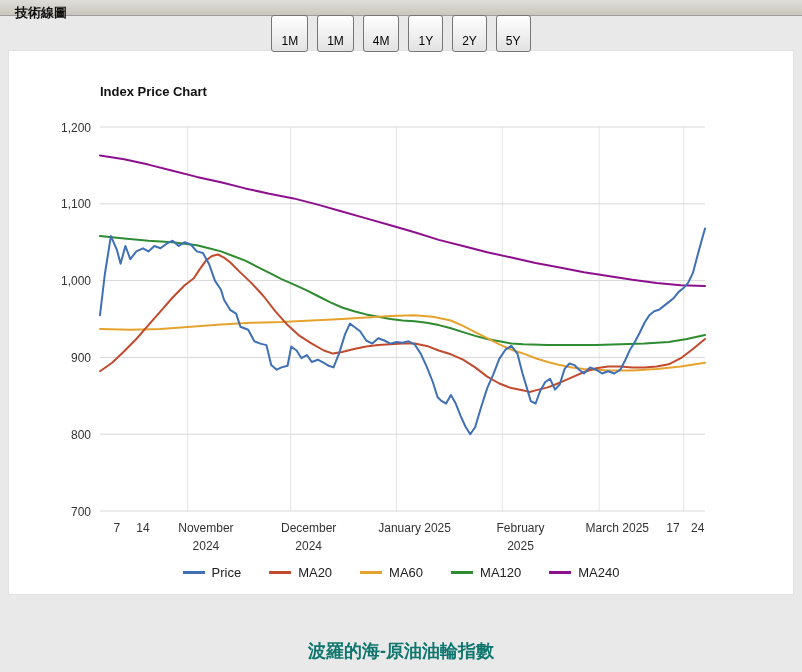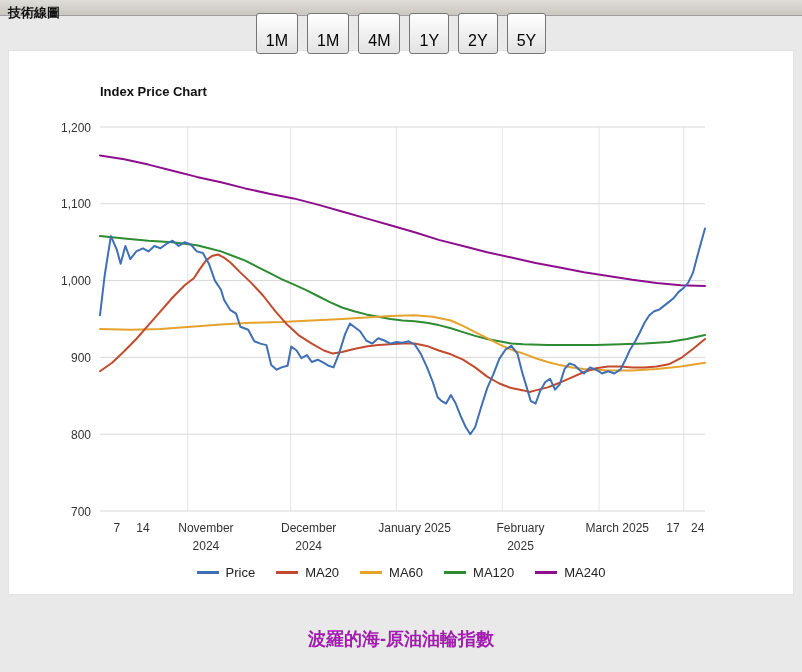--- a/index.html
+++ b/index.html
@@ -6,60 +6,60 @@
   body {
     width:802px; height:672px; overflow:hidden;
     background:#e9e9e9;
     font-family:"Liberation Sans", sans-serif;
     position:relative;
   }
   .titlebar {
     height:16px; box-sizing:border-box;
     background:linear-gradient(#dfddd8,#cac7c0);
     border-bottom:1px solid #9e9e9e;
-    padding:4px 7px 0 8px;
+    padding:4px 7px 0 15px;
     font-size:13px; font-weight:bold; color:#111;
   }
   .range-row {
     display:flex; justify-content:center; align-items:center;
     gap:9px; height:34px;
   }
   .range-btn {
     font-family:"Liberation Sans", sans-serif;
-    font-size:16px; color:#000;
+    font-size:12px; color:#000;
     padding:18px 9px 3px 9px;
     border:1px solid #767676; border-radius:3px;
     background:linear-gradient(#ffffff,#e2e2e2);
     cursor:pointer;
   }
   .chart-panel {
     margin:0 8px; height:545px; box-sizing:border-box;
     background:#ffffff; border:1px solid #e2e2e2;
   }
   svg { display:block; }
   svg text.tick {
     font-family:"Liberation Sans", sans-serif;
     font-size:12px; fill:#333;
   }
   svg text.chart-title {
     font-family:"Liberation Sans", sans-serif;
     font-size:13px; font-weight:bold; fill:#111;
   }
   .legend {
     display:flex; justify-content:center; align-items:center;
-    gap:21px; height:32px;
+    gap:28px; height:32px;
   }
   .legend-item {
     display:flex; align-items:center; gap:7px;
     font-size:13px; color:#222; cursor:pointer;
   }
   .legend-swatch { width:22px; height:3px; display:inline-block; }
   .footer-title {
     text-align:center; font-weight:bold; font-size:18px;
-    color:#a21caf; margin-top:32px;
+    color:#0f766e; margin-top:44px;
   }
 </style>
 </head>
 <body>
 
 <div class="titlebar">
   <span>技術線圖</span>
 </div>
 
 <div class="range-row" id="range-row">

